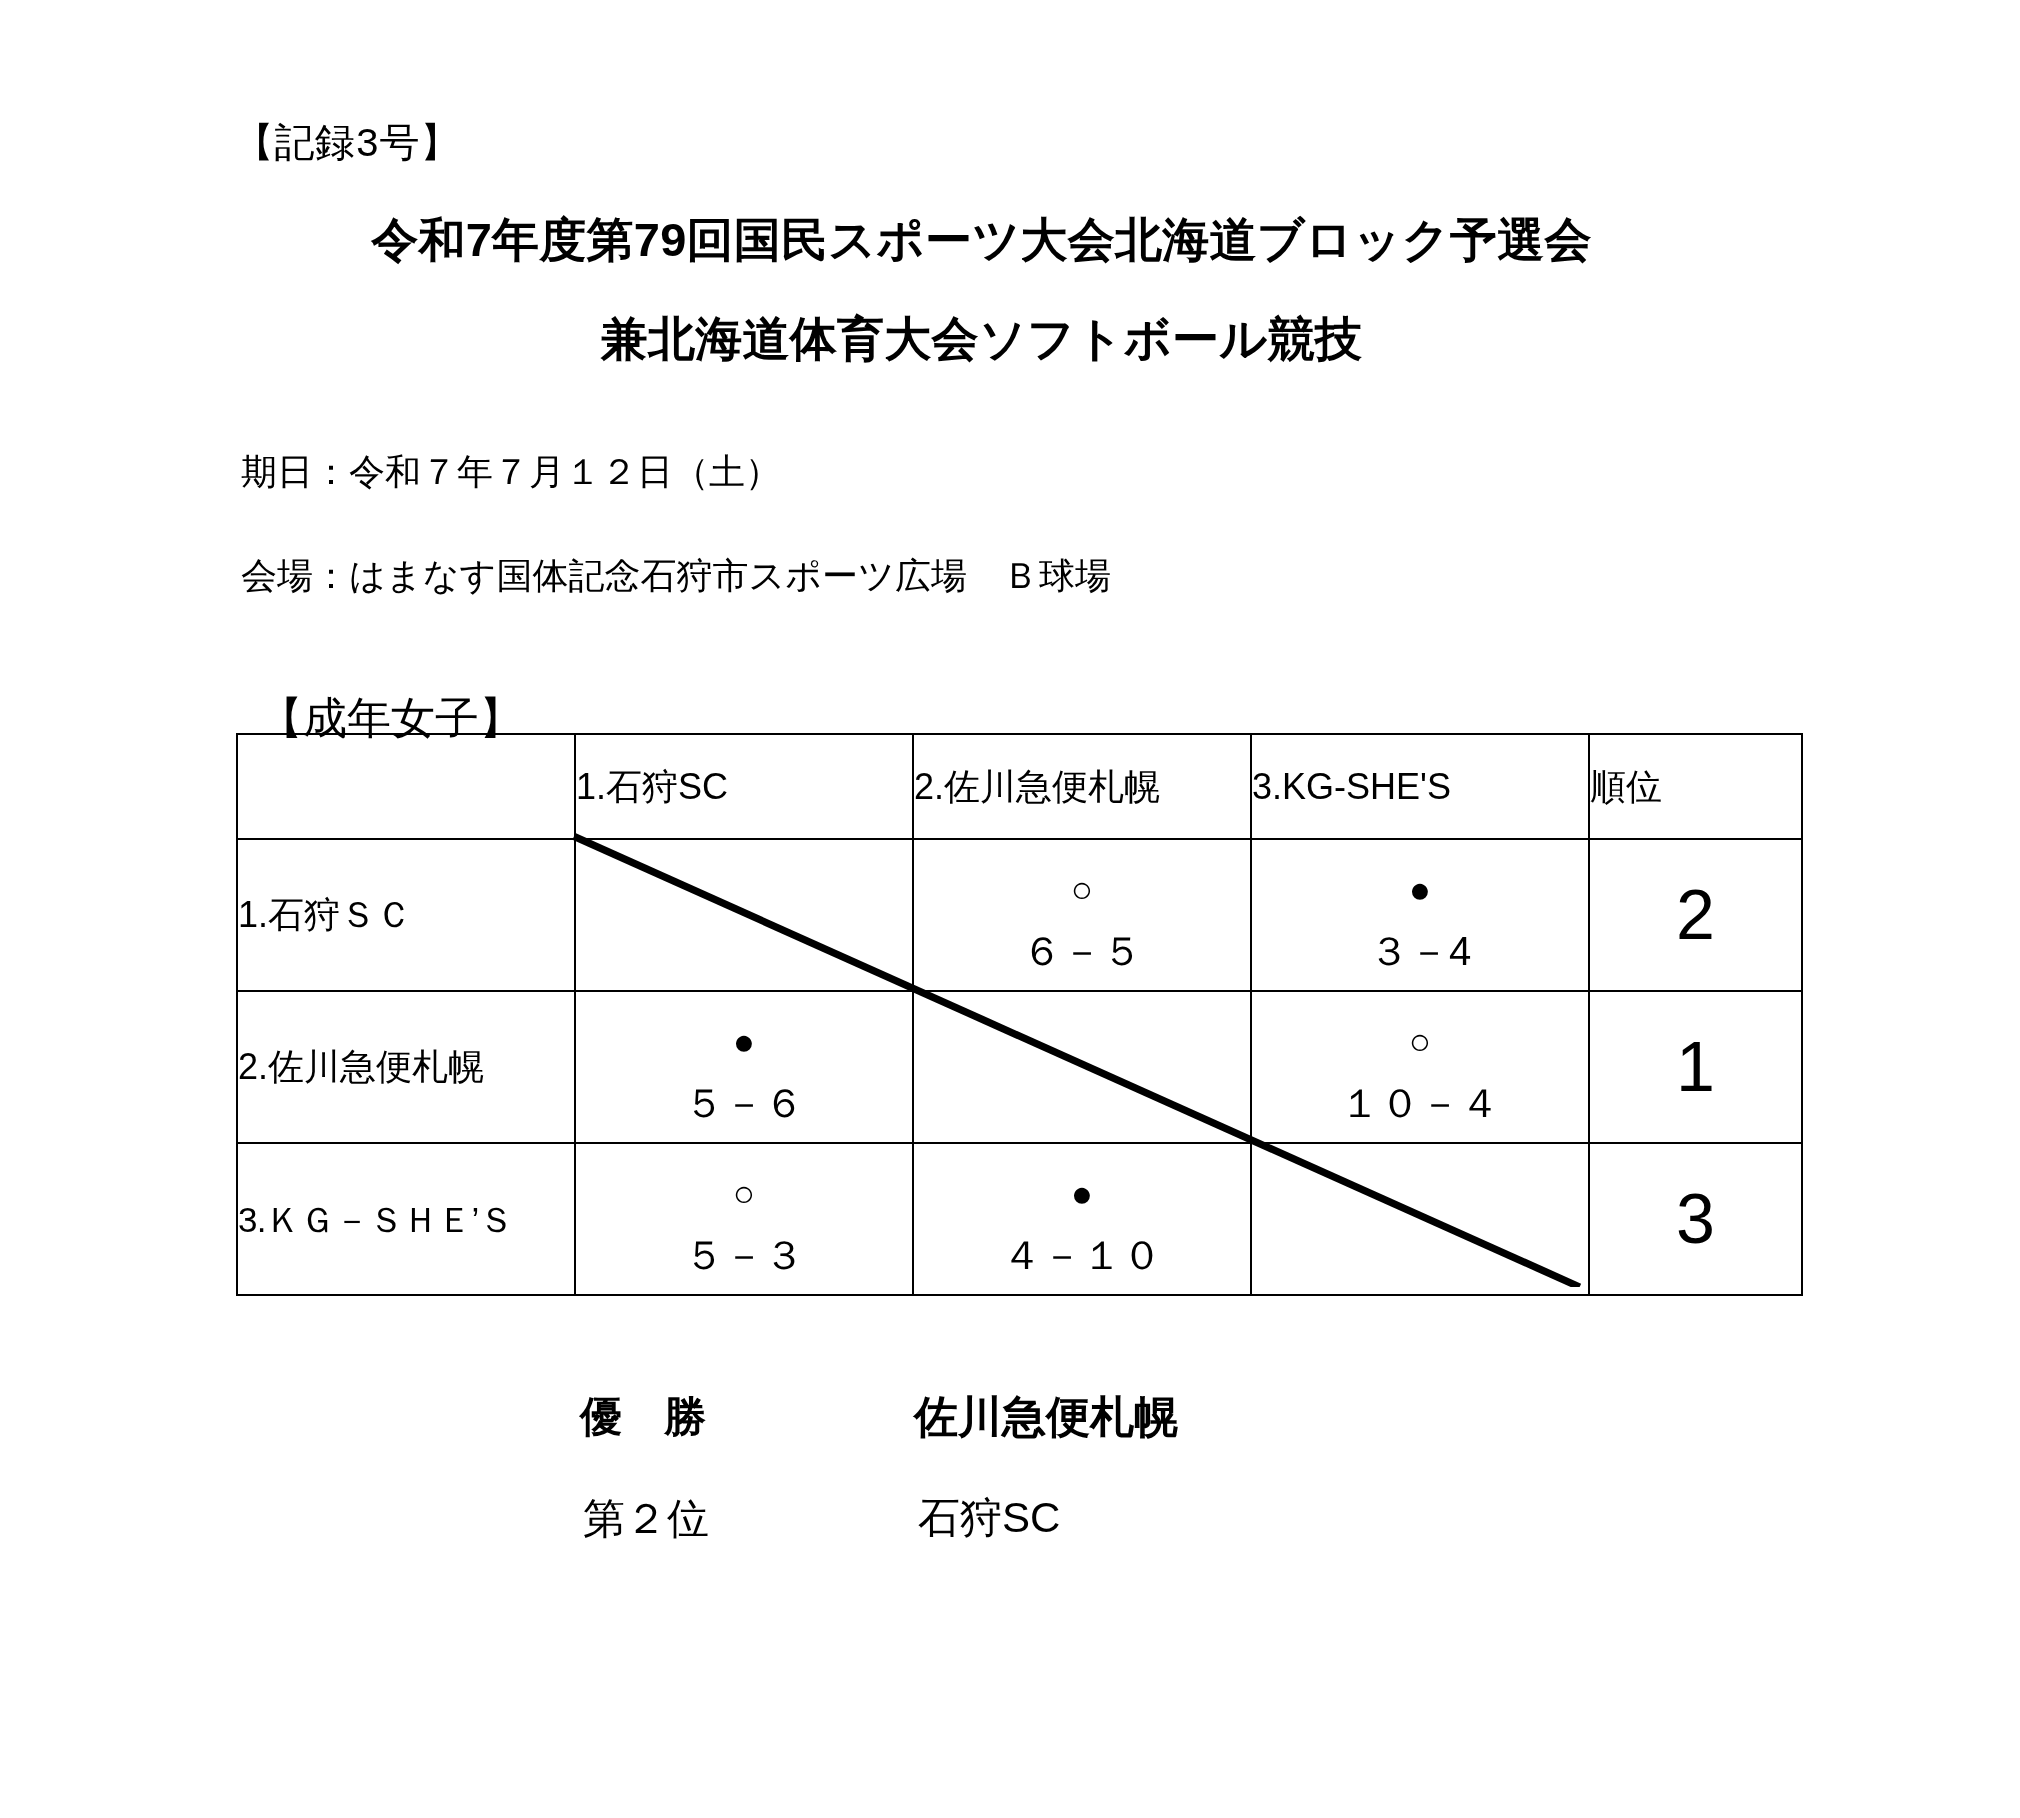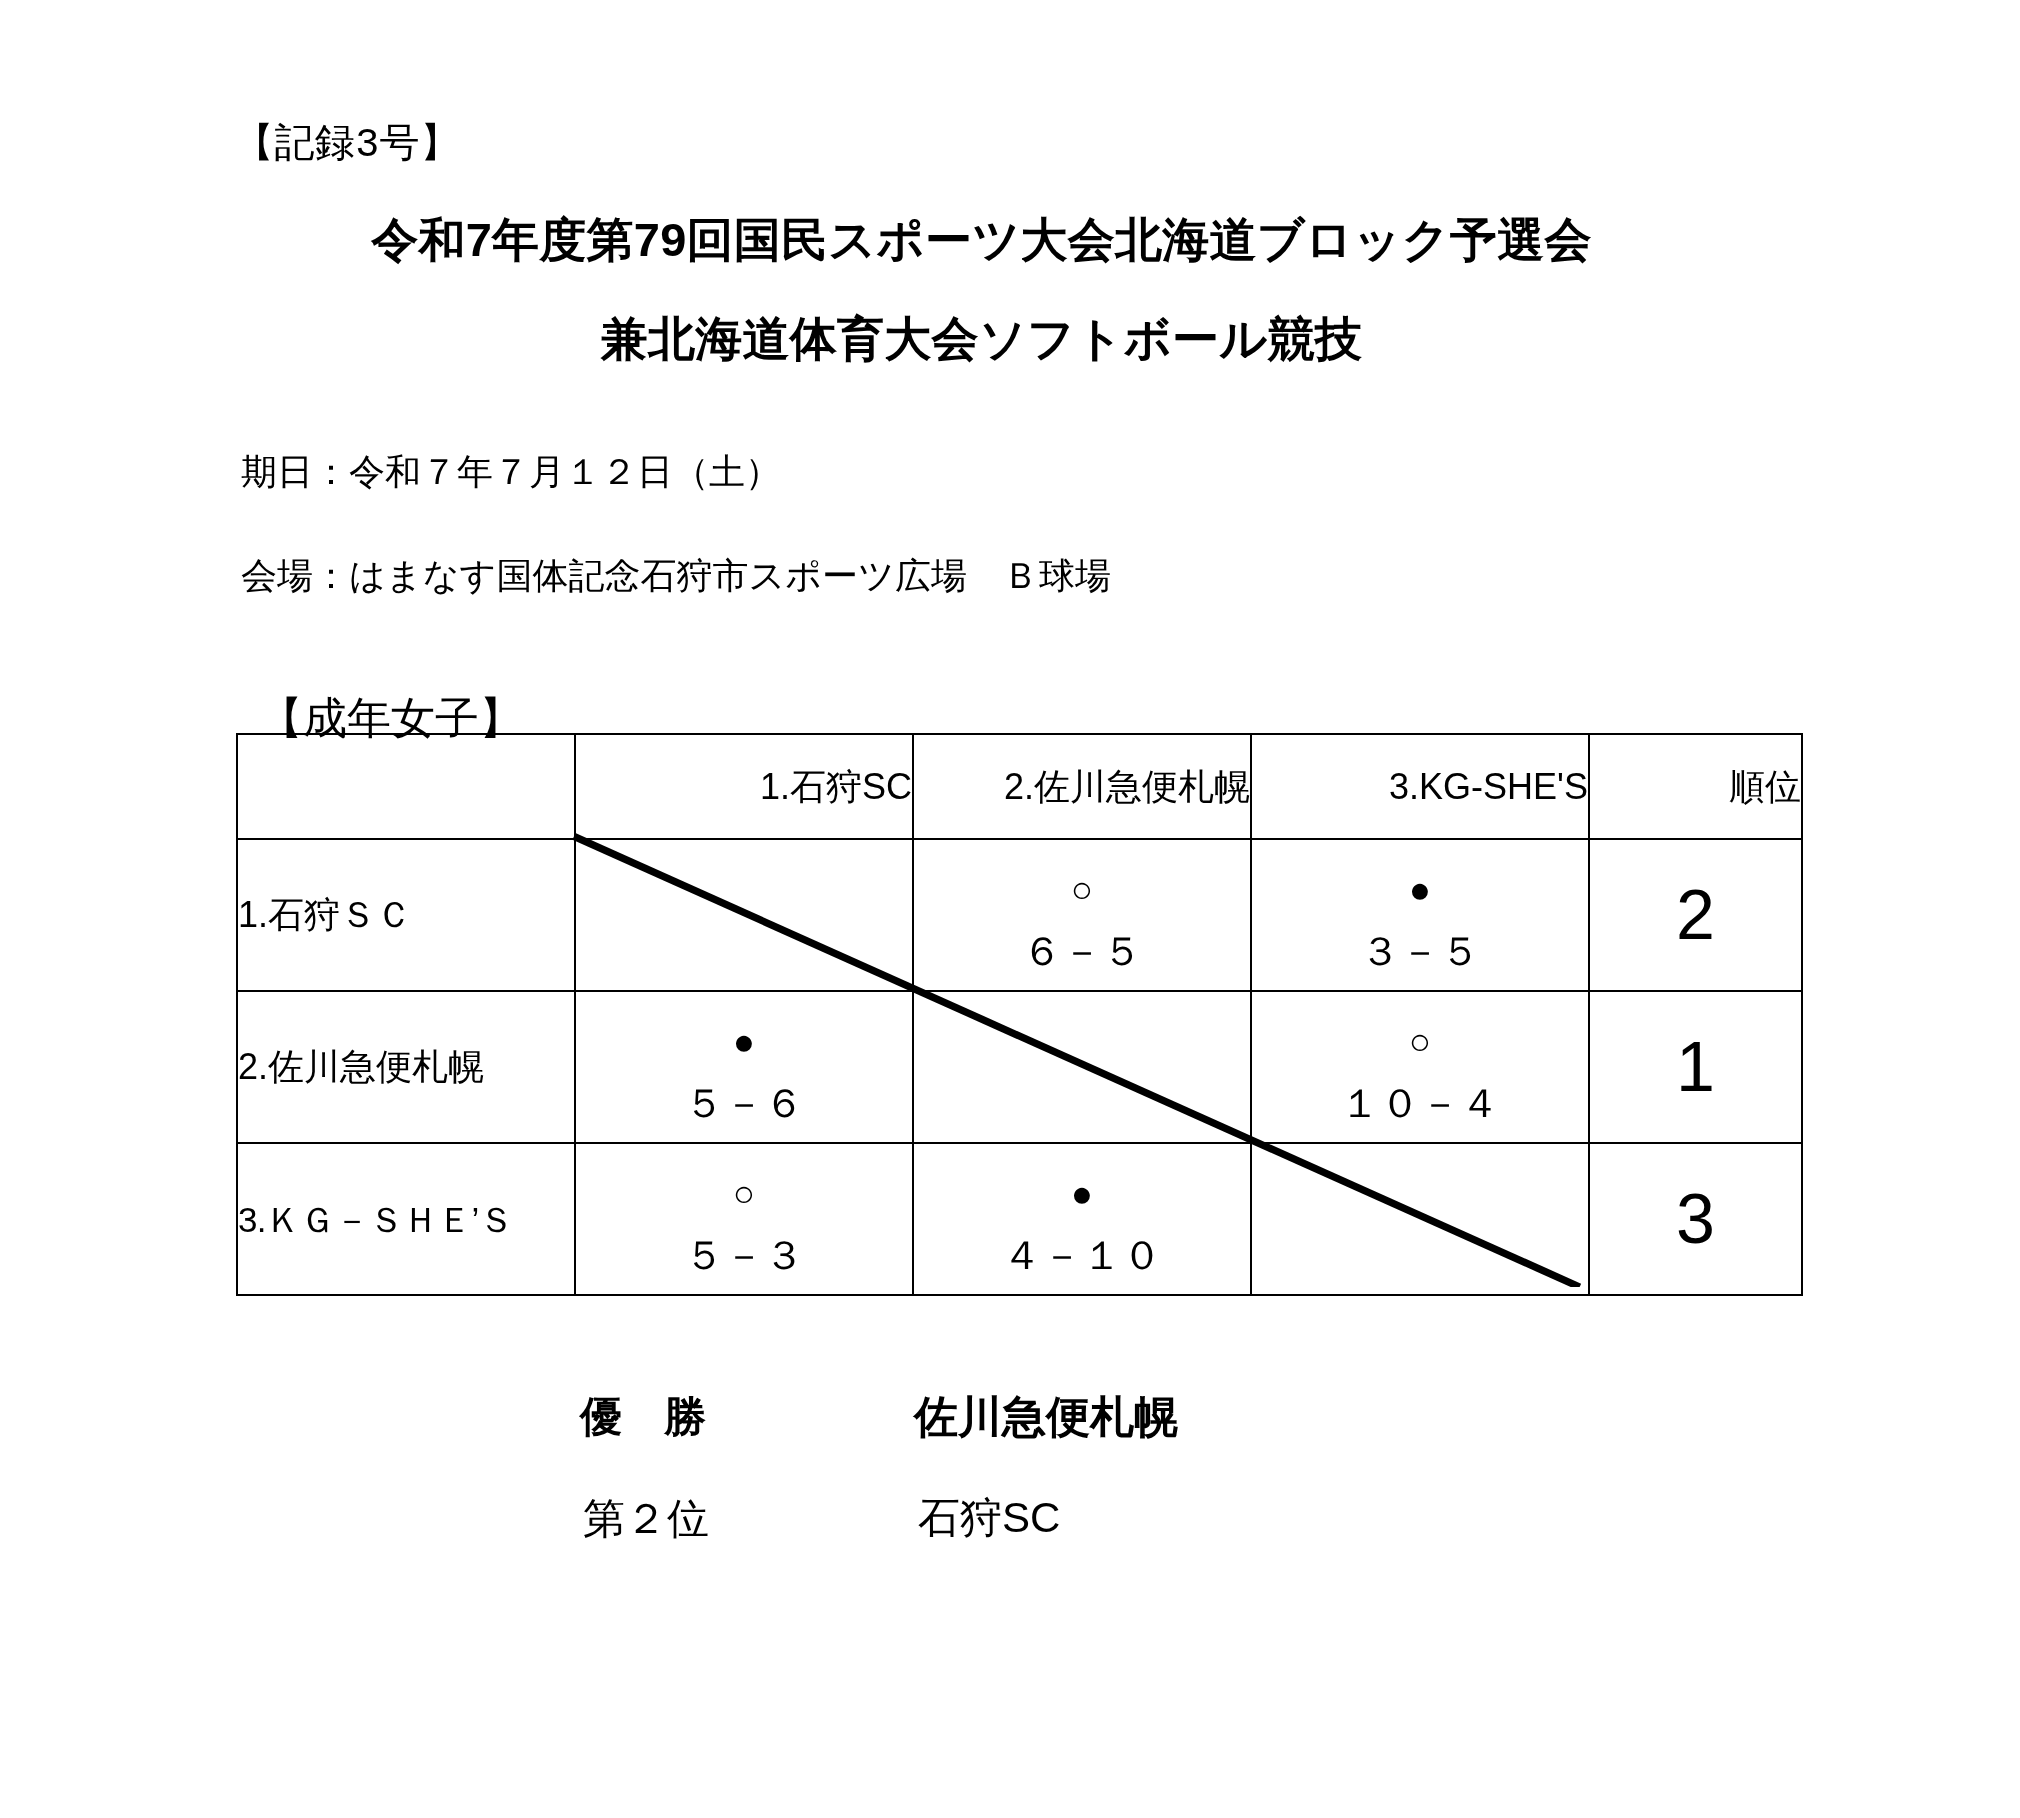--- a/index.html
+++ b/index.html
@@ -87,21 +87,21 @@
     position: relative;
   }
   table.standings tr.header-row td { height: 103px; }
   table.standings tr.data-row td   { height: 150px; }
 
   col.c-name  { width: 338px; }
   col.c-opp   { width: 338px; }
   col.c-rank  { width: 213px; }
 
   .col-head {
-    text-align: right;
+    text-align: left;
     font-size: 36px;
     line-height: 1;
     white-space: nowrap;
     border-radius: 24px;
   }
   .row-head {
     text-align: left;
     font-size: 36px;
     line-height: 1;
     padding-left: 6.5px;
@@ -211,21 +211,21 @@
 
         <tr class="data-row">
           <td class="row-head">1.石狩ＳＣ</td>
           <td class="result-cell blank-cell"></td>
           <td class="result-cell">
             <span class="mark">○</span>
             <span class="score">６－５</span>
           </td>
           <td class="result-cell">
             <span class="mark">●</span>
-            <span class="score">３－５</span>
+            <span class="score">３－4</span>
           </td>
           <td class="rank-cell">2</td>
         </tr>
 
         <tr class="data-row">
           <td class="row-head">2.佐川急便札幌</td>
           <td class="result-cell">
             <span class="mark">●</span>
             <span class="score">５－６</span>
           </td>

